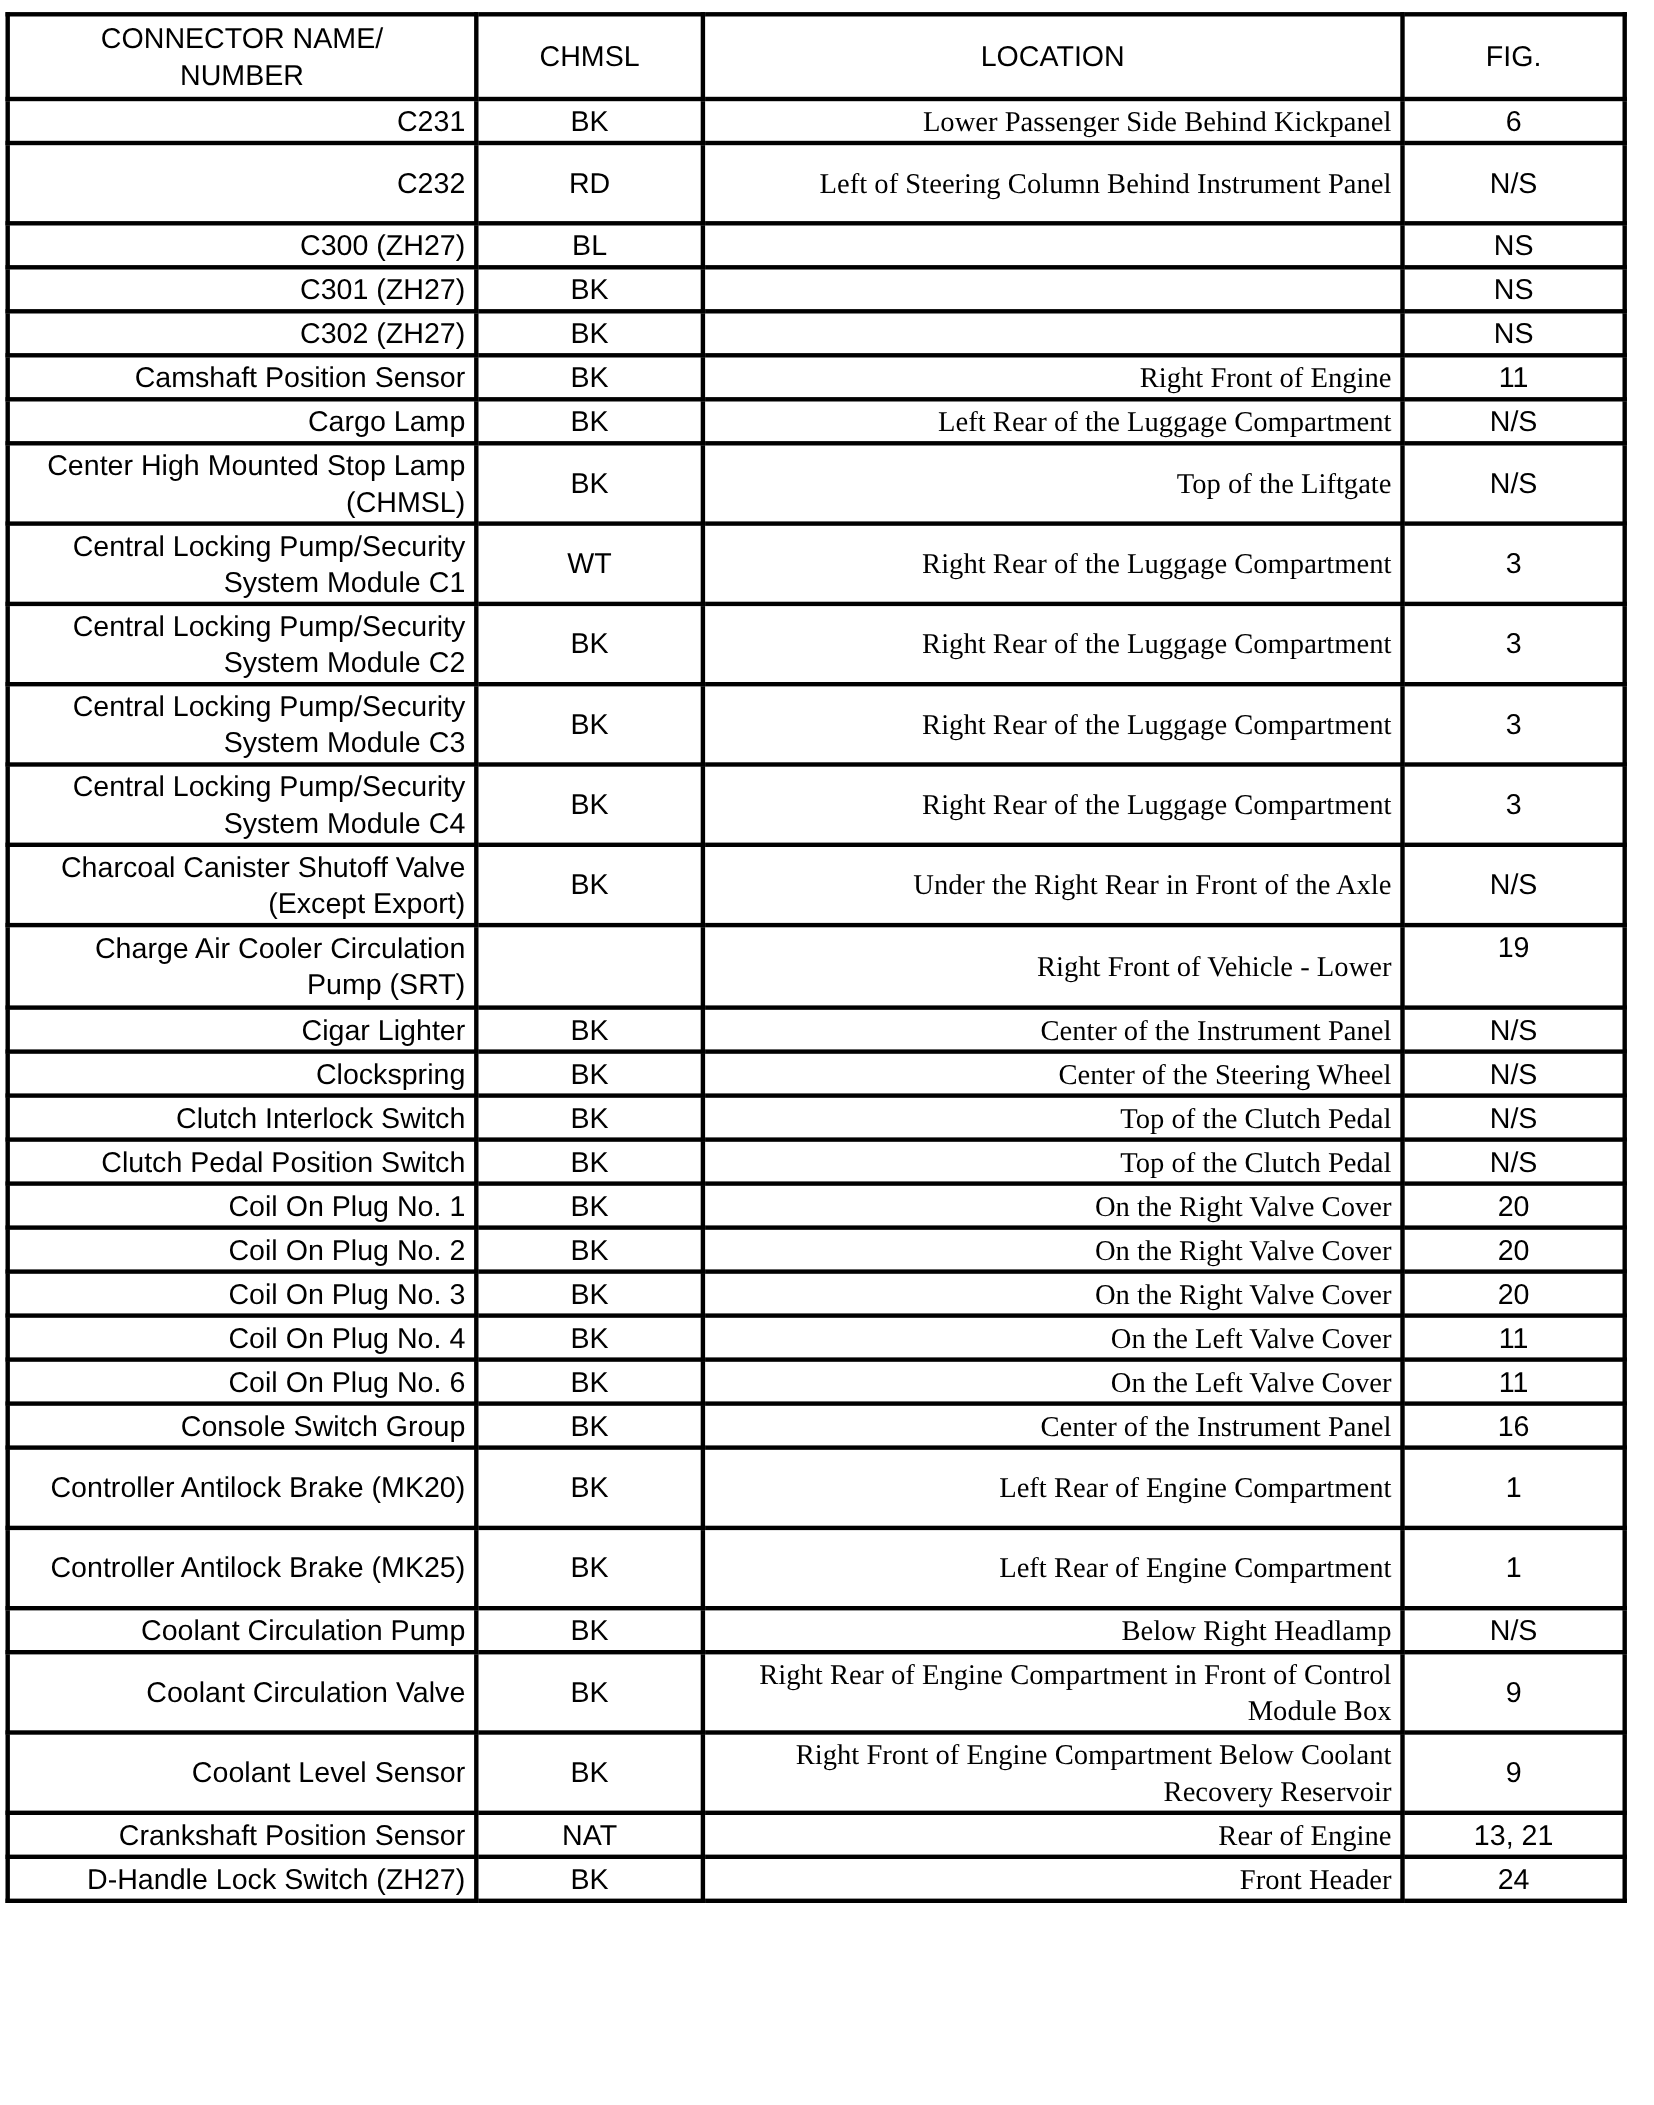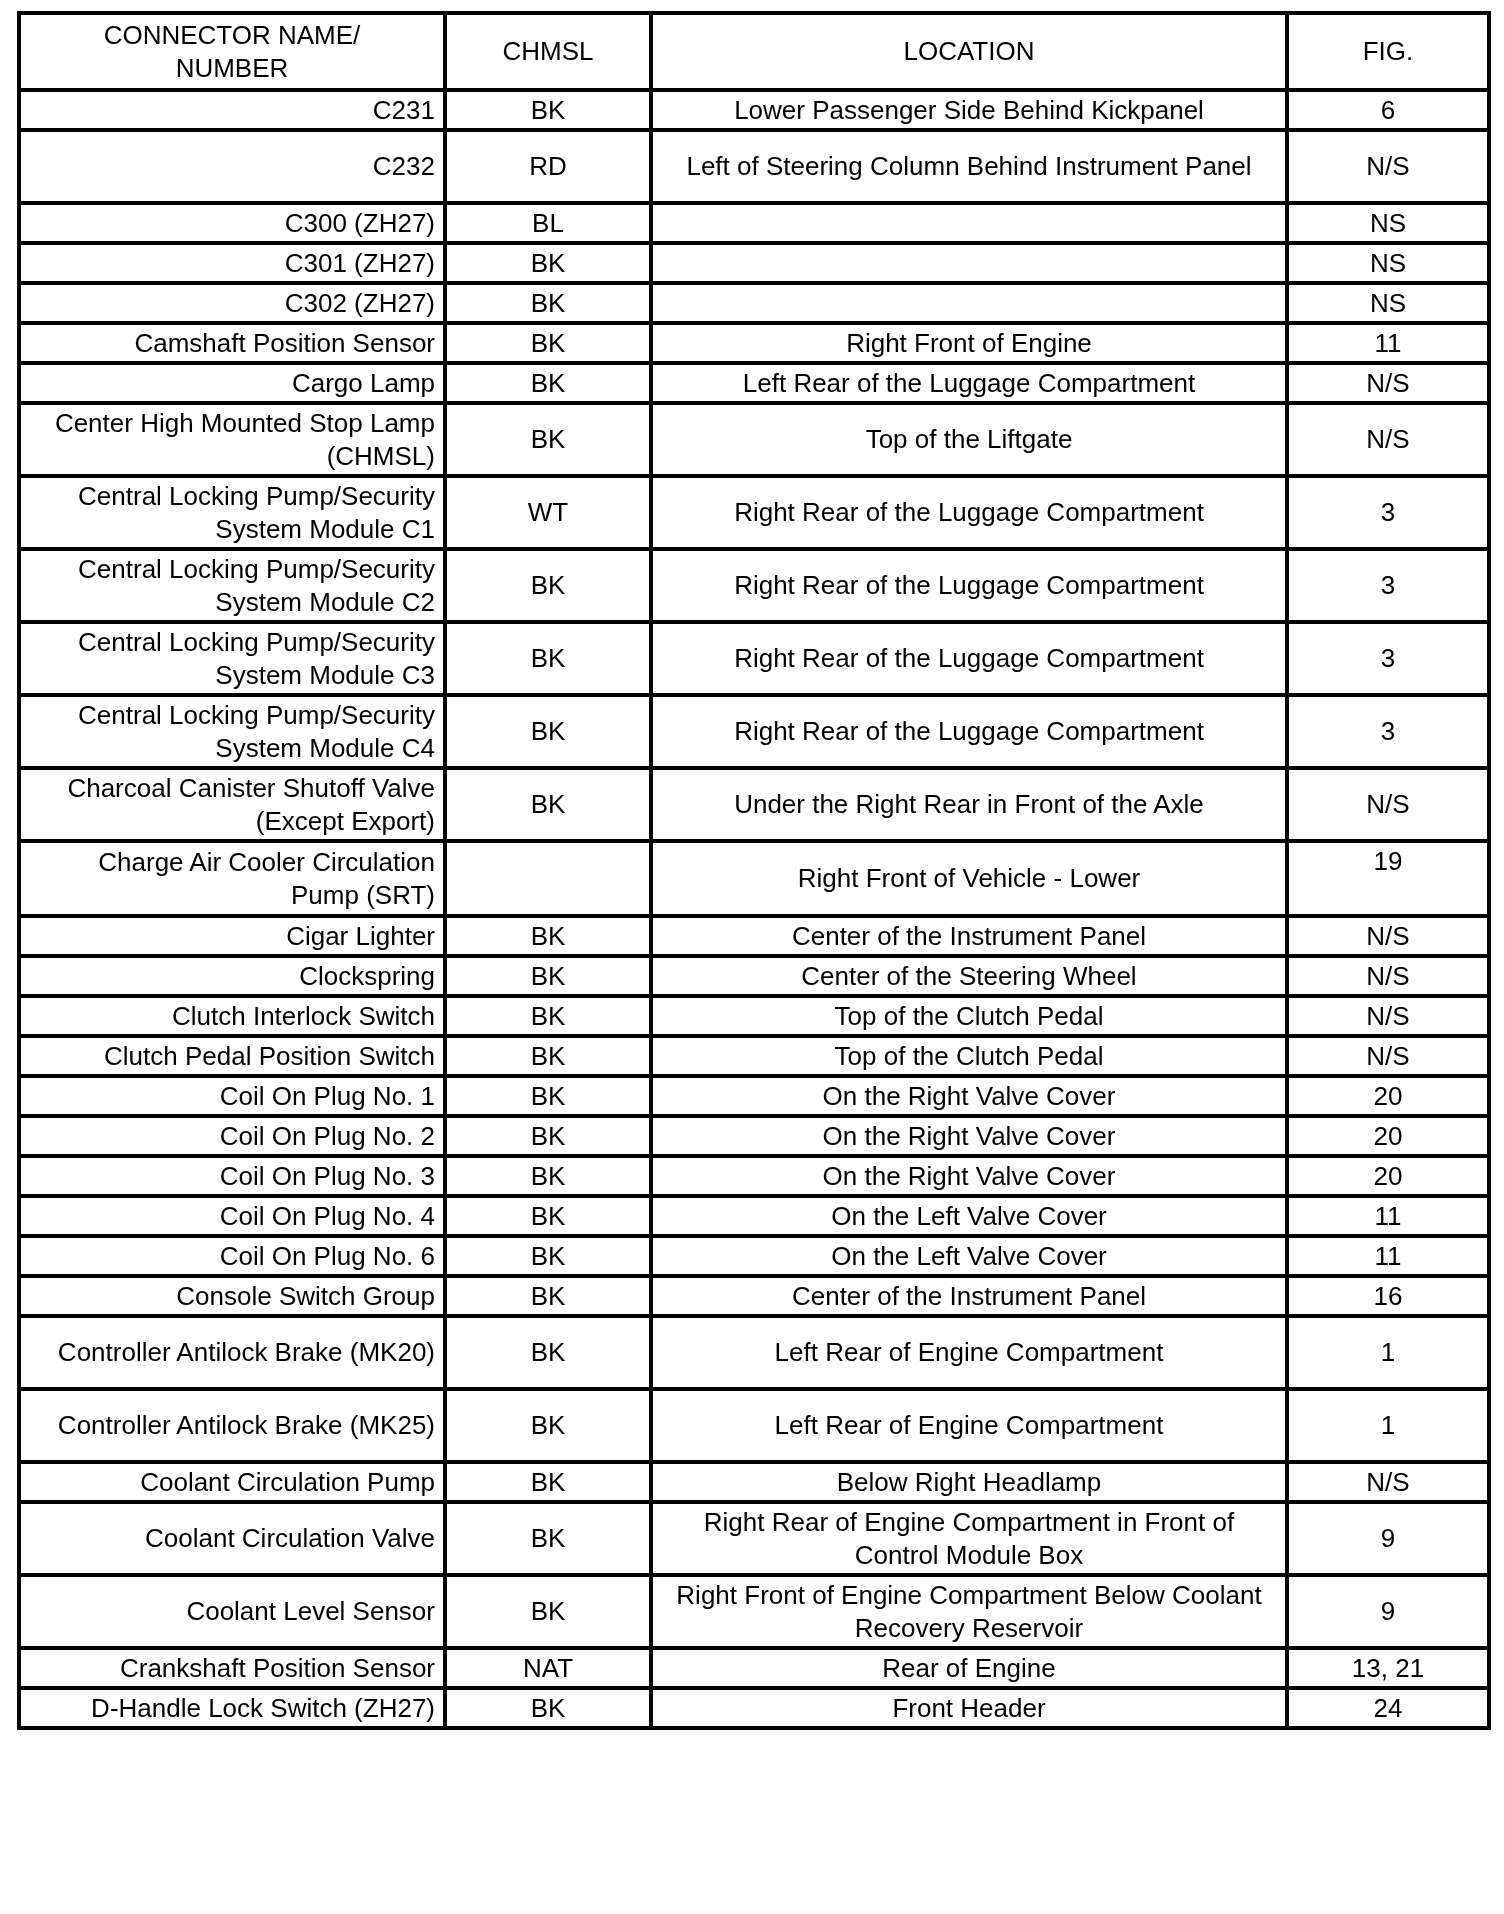--- a/index.html
+++ b/index.html
@@ -1,19 +1,19 @@
 <!DOCTYPE html>
 <html><head>
 <meta charset="utf-8">
 <style>
   html, body { margin: 0; padding: 0; background: #ffffff; }
   body { width: 1504px; height: 1914px; position: relative; overflow: hidden; }
   table.conn {
     position: absolute;
-    left: 17px; top: 11px;
+    left: 5px; top: 11px;
     width: 1470px;
     border-collapse: collapse;
     font-family: "Liberation Sans", sans-serif;
     font-size: 26px;
     color: #000000;
     table-layout: fixed;
   }
   table.conn td, table.conn th {
     border: 4px solid #000000;
     padding: 0 8px;
@@ -23,21 +23,21 @@
   }
   col.c1 { width: 426px; }
   col.c2 { width: 206px; }
   col.c3 { width: 636px; }
   col.c4 { width: 202px; }
   thead th { height: 73px; text-align: center; }
   tr.single td { height: 36px; }
   tr.double td { height: 69px; }
   td.name { text-align: right; padding-left: 8px; }
   td.color { text-align: center; }
-  td.loc { text-align: center; padding-left: 16px; }
+  td.loc { text-align: right; padding-left: 16px; font-family: Liberation Serif, serif; }
   td.fig { text-align: center; }
   td.fig.top { vertical-align: top; padding-top: 2px; }
 </style>
 </head>
 <body>
 
 <table class="conn">
   <colgroup>
     <col class="c1">
       <col class="c2">

